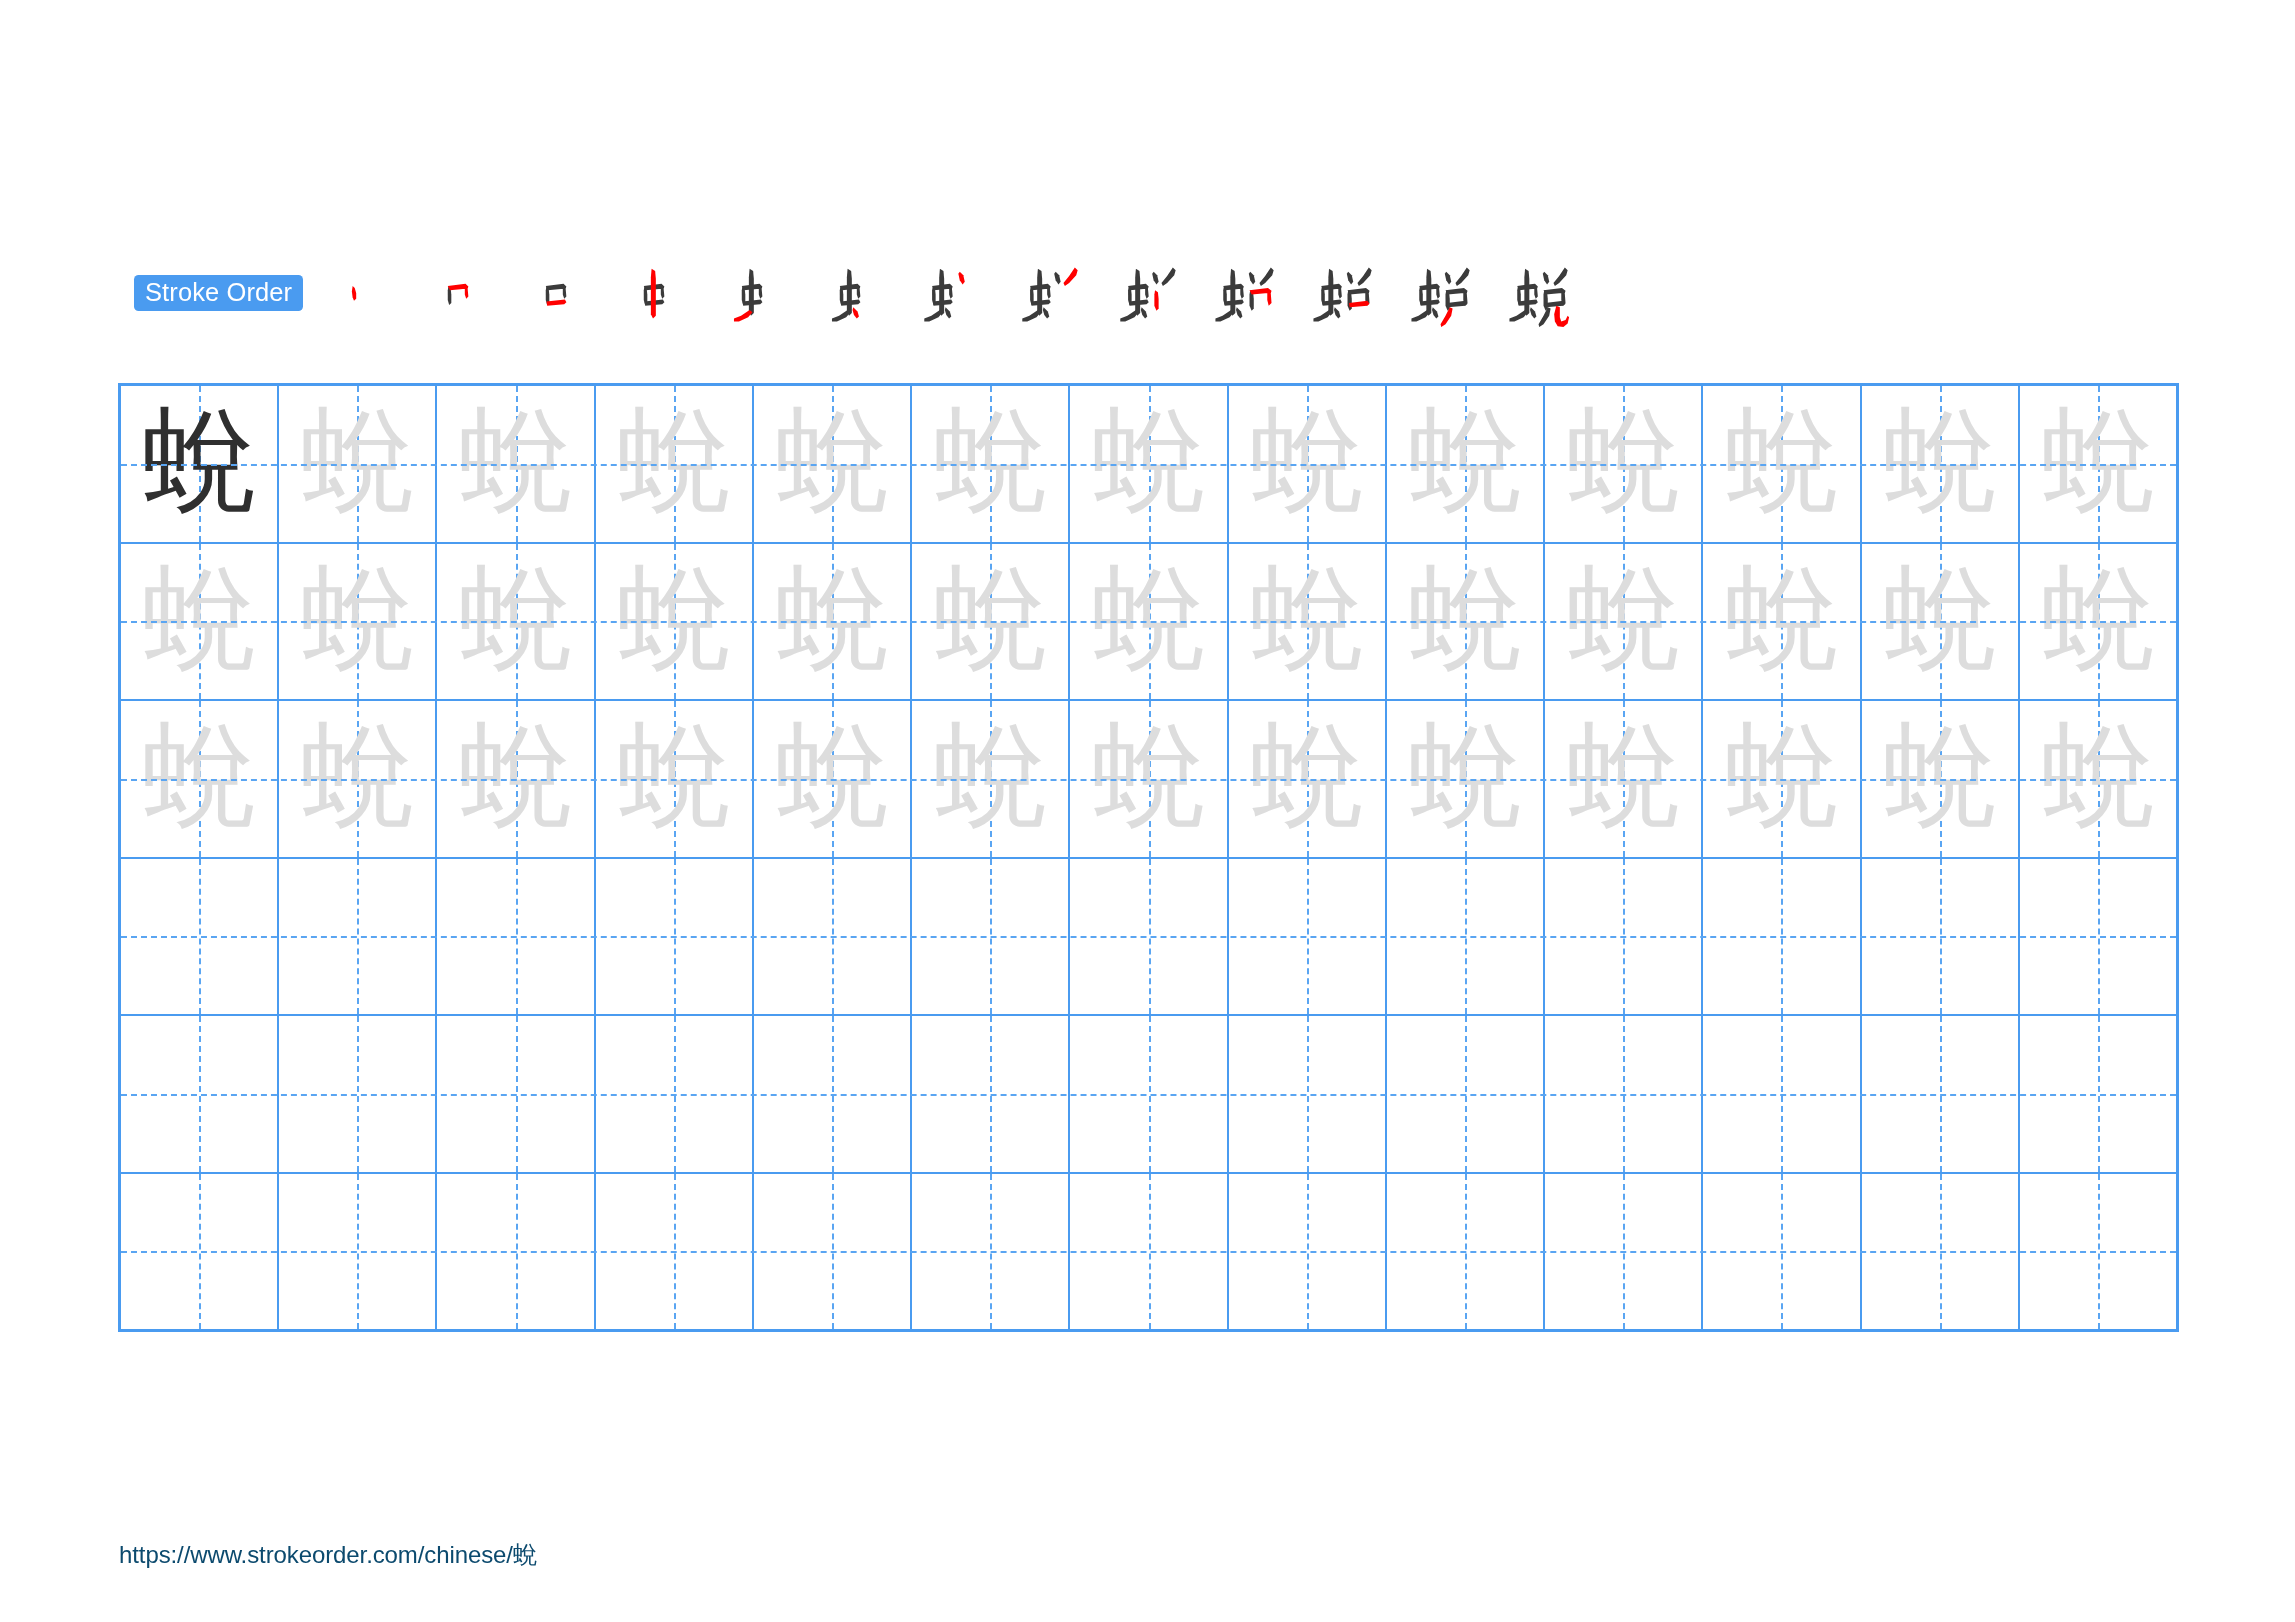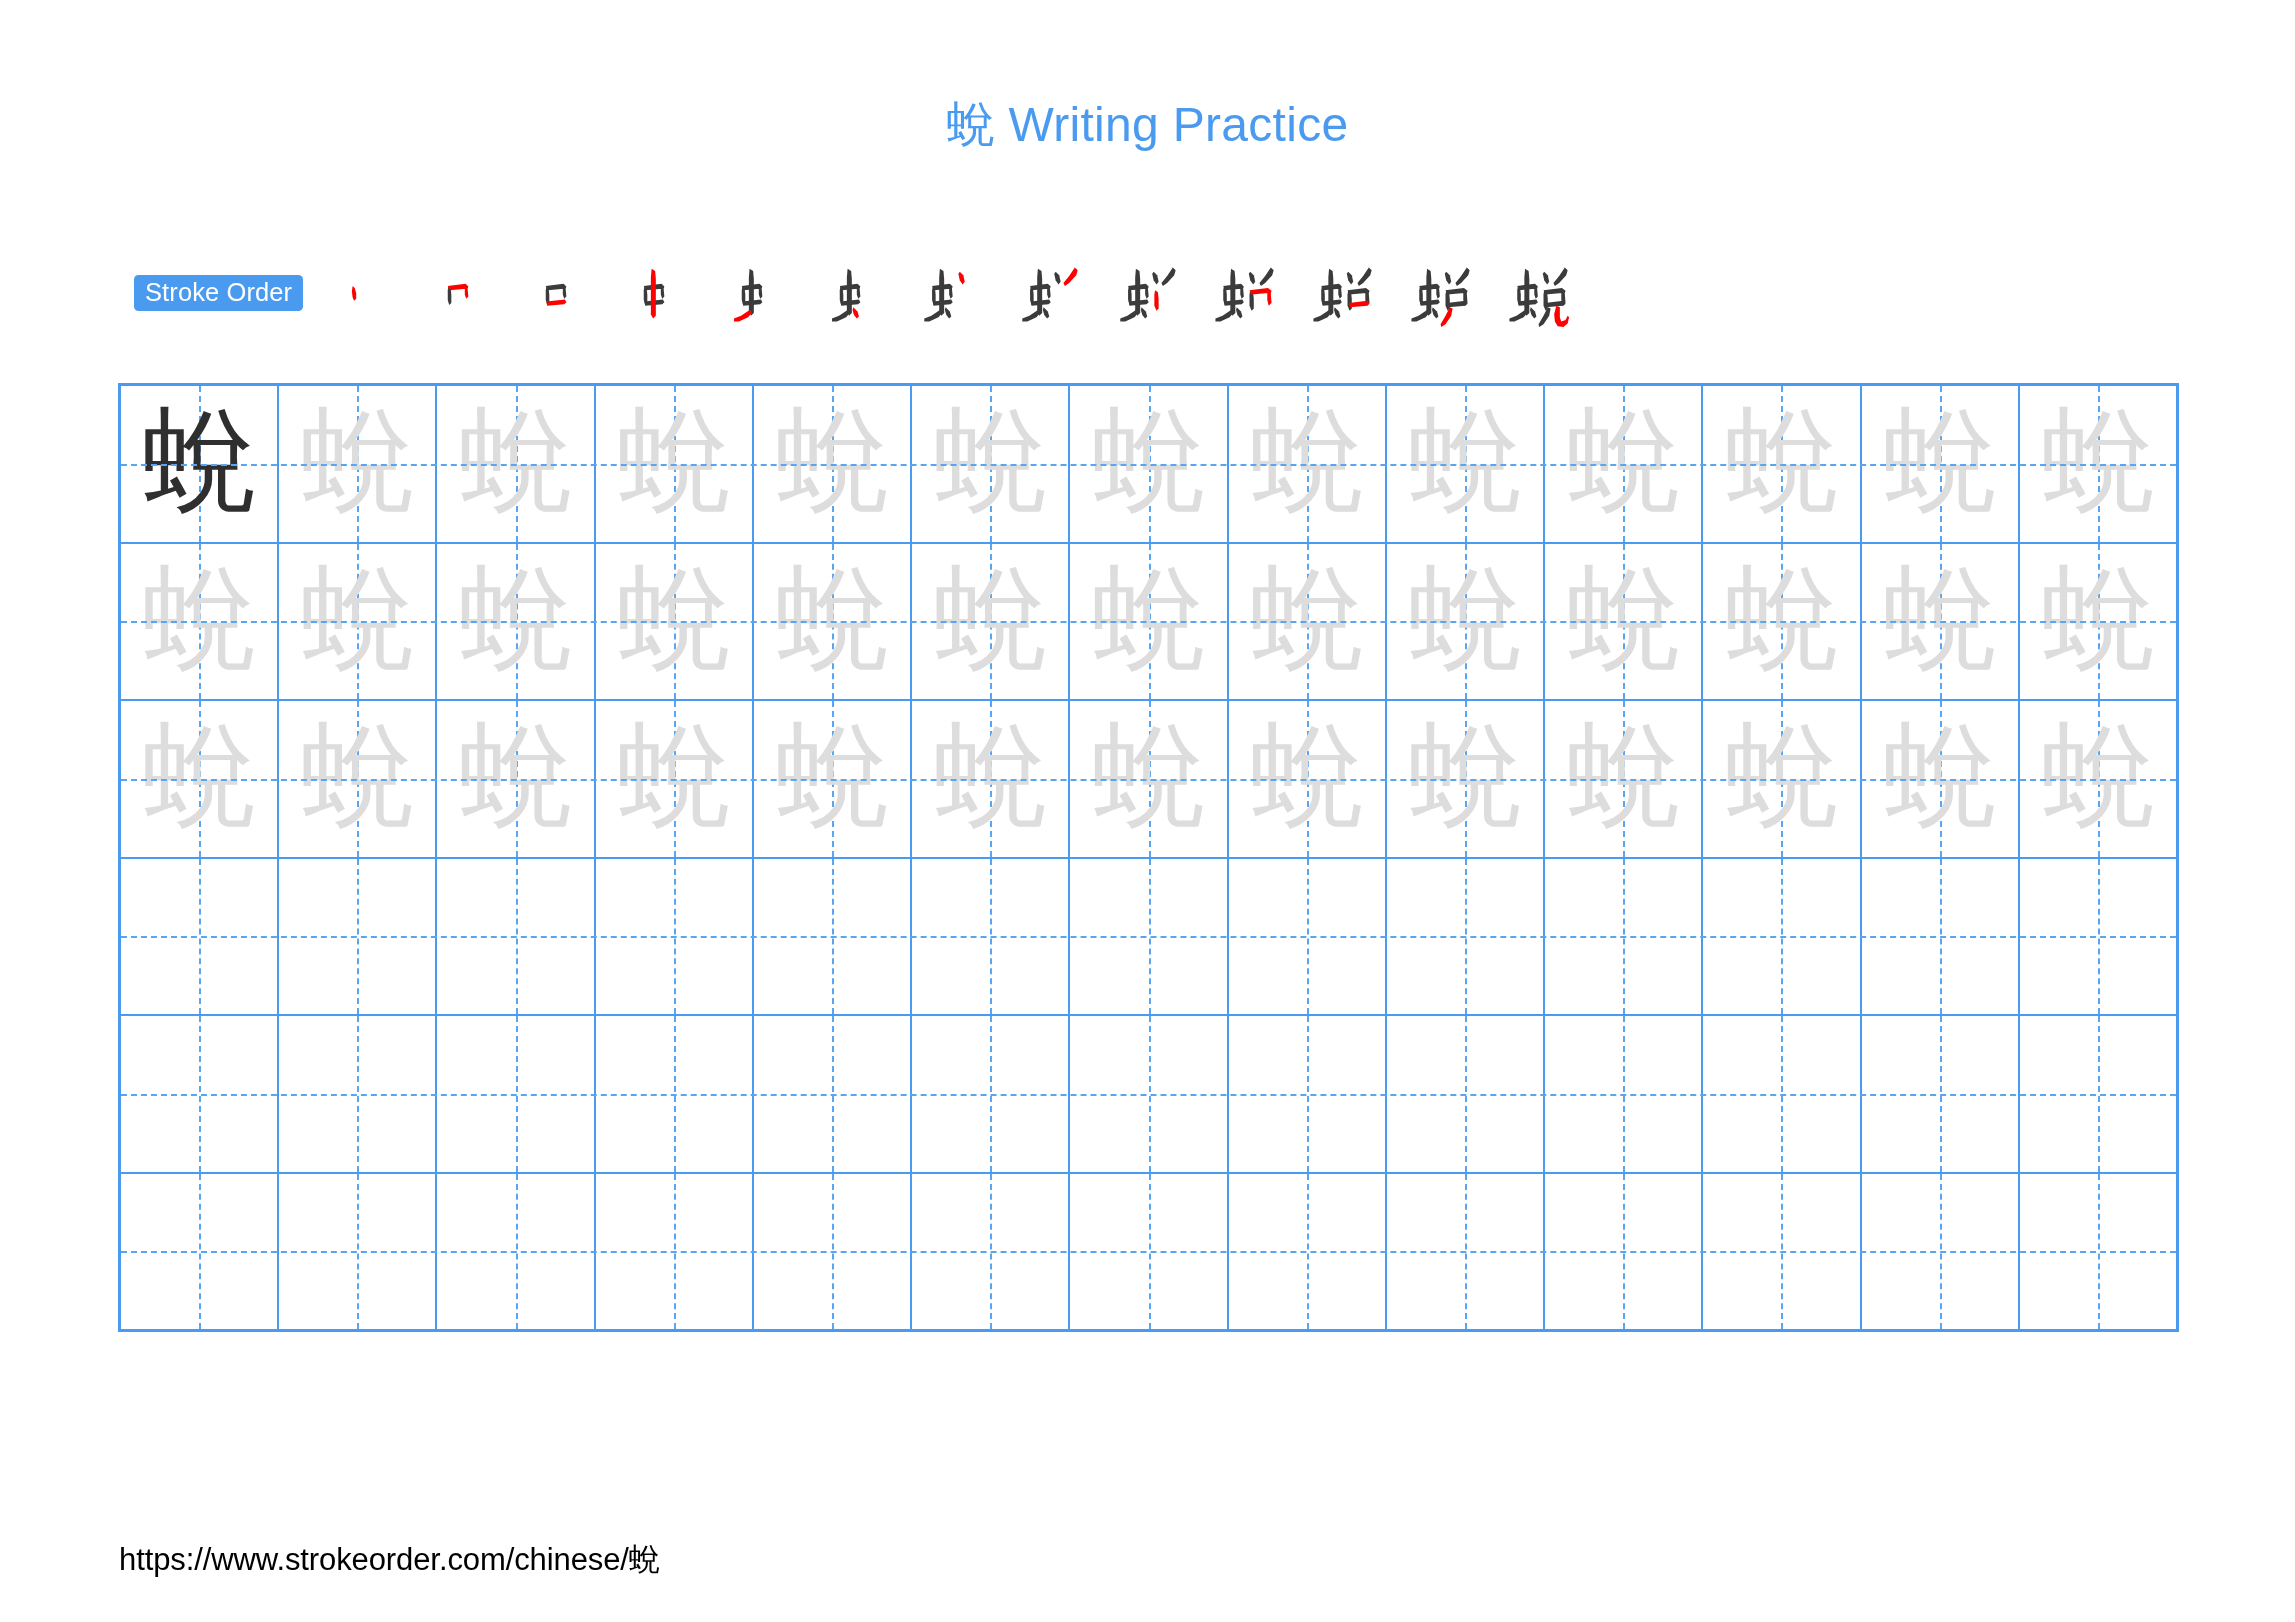--- a/index.html
+++ b/index.html
@@ -144,22 +144,22 @@
   }
 
   .cell-char.dark  { color: #2f2f2f; }
   .cell-char.faint { color: #dddddd; }
 
   
   .footer-url {
     position: absolute;
     left: 119px;
     top: 1539px;
-    font-size: 31px;
-    color: #000000;
+    font-size: 24px;
+    color: #0c4a6e;
     text-decoration: none;
     white-space: nowrap;
     letter-spacing: -0.1px;
   }
 
   .brand {
     position: absolute;
     right: 115px;
     top: 1523px;
     display: flex;
@@ -182,21 +182,20 @@
     line-height: 1;
     letter-spacing: -0.7px;
     white-space: nowrap;
   }
 </style>
 </head>
 <body>
 
 <div class="page">
 
-  <div class="title">蛻 Writing Practice</div>
 
   <div class="stroke-row">
 
     <div class="stroke-badge">Stroke Order</div>
 
     <div class="stroke-steps">
 
       <div class="stroke-step">
         <svg viewBox="0 0 100 100">
           <path class="so-new" d="M41 40 L44 43 L46 50 L46 58 L43 61 L41 56 L40 48 Z"></path>

